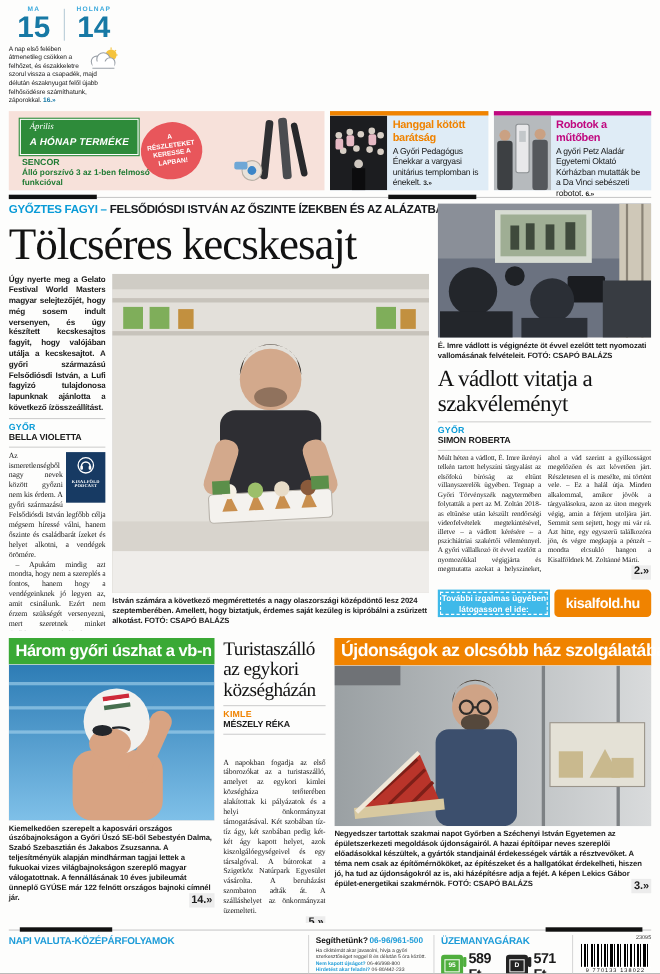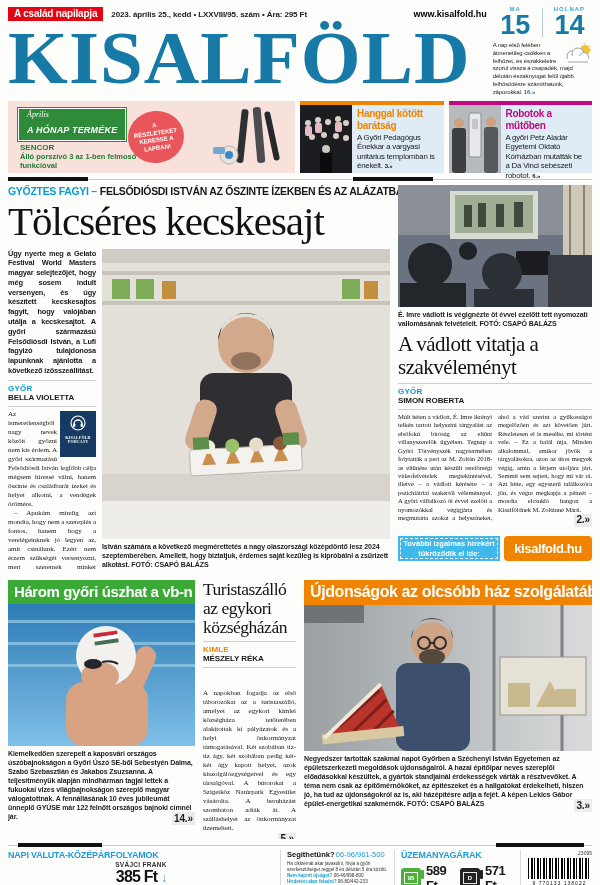--- a/index.html
+++ b/index.html
@@ -100,21 +100,21 @@
   .f-title { color:#1e9cd8; font-weight:bold; font-size:9px; letter-spacing:-0.2px; }
   .f-currency { width:272px; padding-left:0; }
   .cur-row { display:flex; margin-top:1px; }
   .cur-cell { flex:1; text-align:center; }
   .cur-cell + .cur-cell { border-left:1px solid #d8d8d8; }
   .cur-label { font-size:6.5px; font-weight:bold; color:#333; letter-spacing:0.3px; }
   .cur-val { font-size:16px; font-weight:bold; letter-spacing:-0.8px; color:#111; line-height:1.1; }
   .cur-arrow { color:#2b9fd6; font-size:12px; font-weight:bold; }
   .f-help { width:114px; font-size:4.6px; color:#333; line-height:1.35; }
   .f-help .h-title { font-size:7.5px; font-weight:bold; color:#111; }
-  .f-help .h-phone { font-size:7.5px; font-weight:normal; color:#1e9cd8; }
+  .f-help .h-phone { font-size:7.5px; font-weight:bold; color:#1e9cd8; }
   .f-help b { color:#1e9cd8; }
   .f-fuel { width:126px; }
   .fuel-row { display:flex; align-items:center; gap:5px; margin-top:3px; }
   .pump { position:relative; width:20px; height:20px; border-radius:3px; color:#4fae3d; background:#4fae3d; flex:0 0 20px; }
   .pump.diesel { color:#232323; background:#232323; }
   .pump::after { content:""; position:absolute; right:-3px; top:2px; width:3px; height:9px; background:currentColor; border-radius:1px; }
   .pump-screen { position:absolute; left:3px; top:4px; right:3px; bottom:4px; border:1px solid rgba(255,255,255,0.9); color:#fff; font-size:6px; font-weight:bold; text-align:center; line-height:10px; }
   .fuel-price { font-size:13px; font-weight:bold; letter-spacing:-0.5px; }
   .f-barcode { width:72px; padding-right:0; }
   .bc-top { text-align:right; font-size:5px; color:#333; }
@@ -122,28 +122,20 @@
   .bc-num { font-size:5px; letter-spacing:1px; color:#111; text-align:center; }
   .orange-t { color:#f08300; }
   .magenta-t { color:#c0087f; }
 </style>
 </head>
 <body>
 
 <div class="page">
 
   <div class="header">
-    <div class="header-left">
-      <div class="topbar">
-        <span class="tagline">A család napilapja</span>
-        <span class="dateline">2023. április 25., kedd • LXXVIII/95. szám • Ára: 295 Ft</span>
-        <span class="website">www.kisalfold.hu</span>
-      </div>
-      <div class="masthead">KISALFÖLD</div>
-    </div>
     <div class="weather">
       <div class="w-row">
         <div class="w-cell">
           <span class="w-label">MA</span>
           <span class="w-temp">15</span>
         </div>
         <div class="w-sep"></div>
         <div class="w-cell">
           <span class="w-label">HOLNAP</span>
           <span class="w-temp">14</span>
@@ -354,21 +346,21 @@
       <div class="hr"></div>
       <div class="loc">GYŐR</div>
       <div class="byline">SIMON ROBERTA</div>
       <div class="hr"></div>
       <div class="twocol">
         <span>Múlt héten a vádlott, É. Imre ikrényi telkén tartott helyszíni tárgyalást az elsőfokú bíróság az eltűnt villanyszerelők ügyében. Tegnap a Győri Törvényszék nagytermében folytatták a pert az M. Zoltán 2018-as eltűnése után készült rendőrségi videofelvételek megtekintésével, illetve – a vádlott kérésére – a pszichiátriai szakértői véleménnyel. A győri vállalkozó öt évvel ezelőtt a nyomozókkal</span>
         <span>végigjárta és megmutatta azokat a helyszíneket, ahol a vád szerint a gyilkosságot megelőzően és azt követően járt. Részletesen el is mesélte, mi történt vele. – Ez a halál útja. Minden alkalommal, amikor jövök a tárgyalásokra, azon az úton megyek végig, amin a férjem utoljára járt. Semmit sem sejtett, hogy mi vár rá. Azt hitte, egy egyszerű találkozóra jön, és végre megkapja a pénzét – mondta elcsukló hangon a Kisalföldnek M. Zoltánné Márti.</span>
         <b class="pref">2.»</b>
       </div>
       <div class="cyan-banner">
-        <div class="cb-left">További izgalmas hírekért tükröződik el ide:</div>
+        <div class="cb-left">További izgalmas ügyében látogasson el ide:</div>
         <div class="cb-link">kisalfold.hu</div>
       </div>
     </div>
   </div>
 
   <div class="bottom">
     <div class="b-left">
       <div class="banner green">Három győri úszhat a vb-n</div>
       <div class="photo-frame" style="height:142px">
         <svg width="187" height="142" viewBox="0 0 187 142" preserveAspectRatio="none">
@@ -470,24 +462,20 @@
   </div>
 
   <div class="footer-div">
     <div class="seg" style="left:10px;width:84px"></div>
     <div class="seg" style="left:488px;width:88px"></div>
   </div>
   <div class="footer">
     <div class="fsec f-currency">
       <div class="f-title">NAPI VALUTA-KÖZÉPÁRFOLYAMOK</div>
       <div class="cur-row">
-        <div class="cur-cell">
-          <div class="cur-label">SVÁJCI FRANK</div>
-          <div class="cur-val"><span>385 Ft</span> <span class="cur-arrow">↓</span></div>
-        </div>
       </div>
     </div>
     <div class="fsec f-help">
       <div><span class="h-title">Segíthetünk?</span> <span class="h-phone">06-96/961-500</span></div>
       <div>Ha cikktémát akar javasolni, hívja a győri szerkesztőséget reggel 8 és délután 5 óra között.</div>
       <div><b>Nem kapott újságot?</b> <span>06-46/998-800</span></div>
       <div><b>Hirdetést akar feladni?</b> <span>06-80/442-233</span></div>
     </div>
     <div class="fsec f-fuel">
       <div class="f-title">ÜZEMANYAGÁRAK</div>

